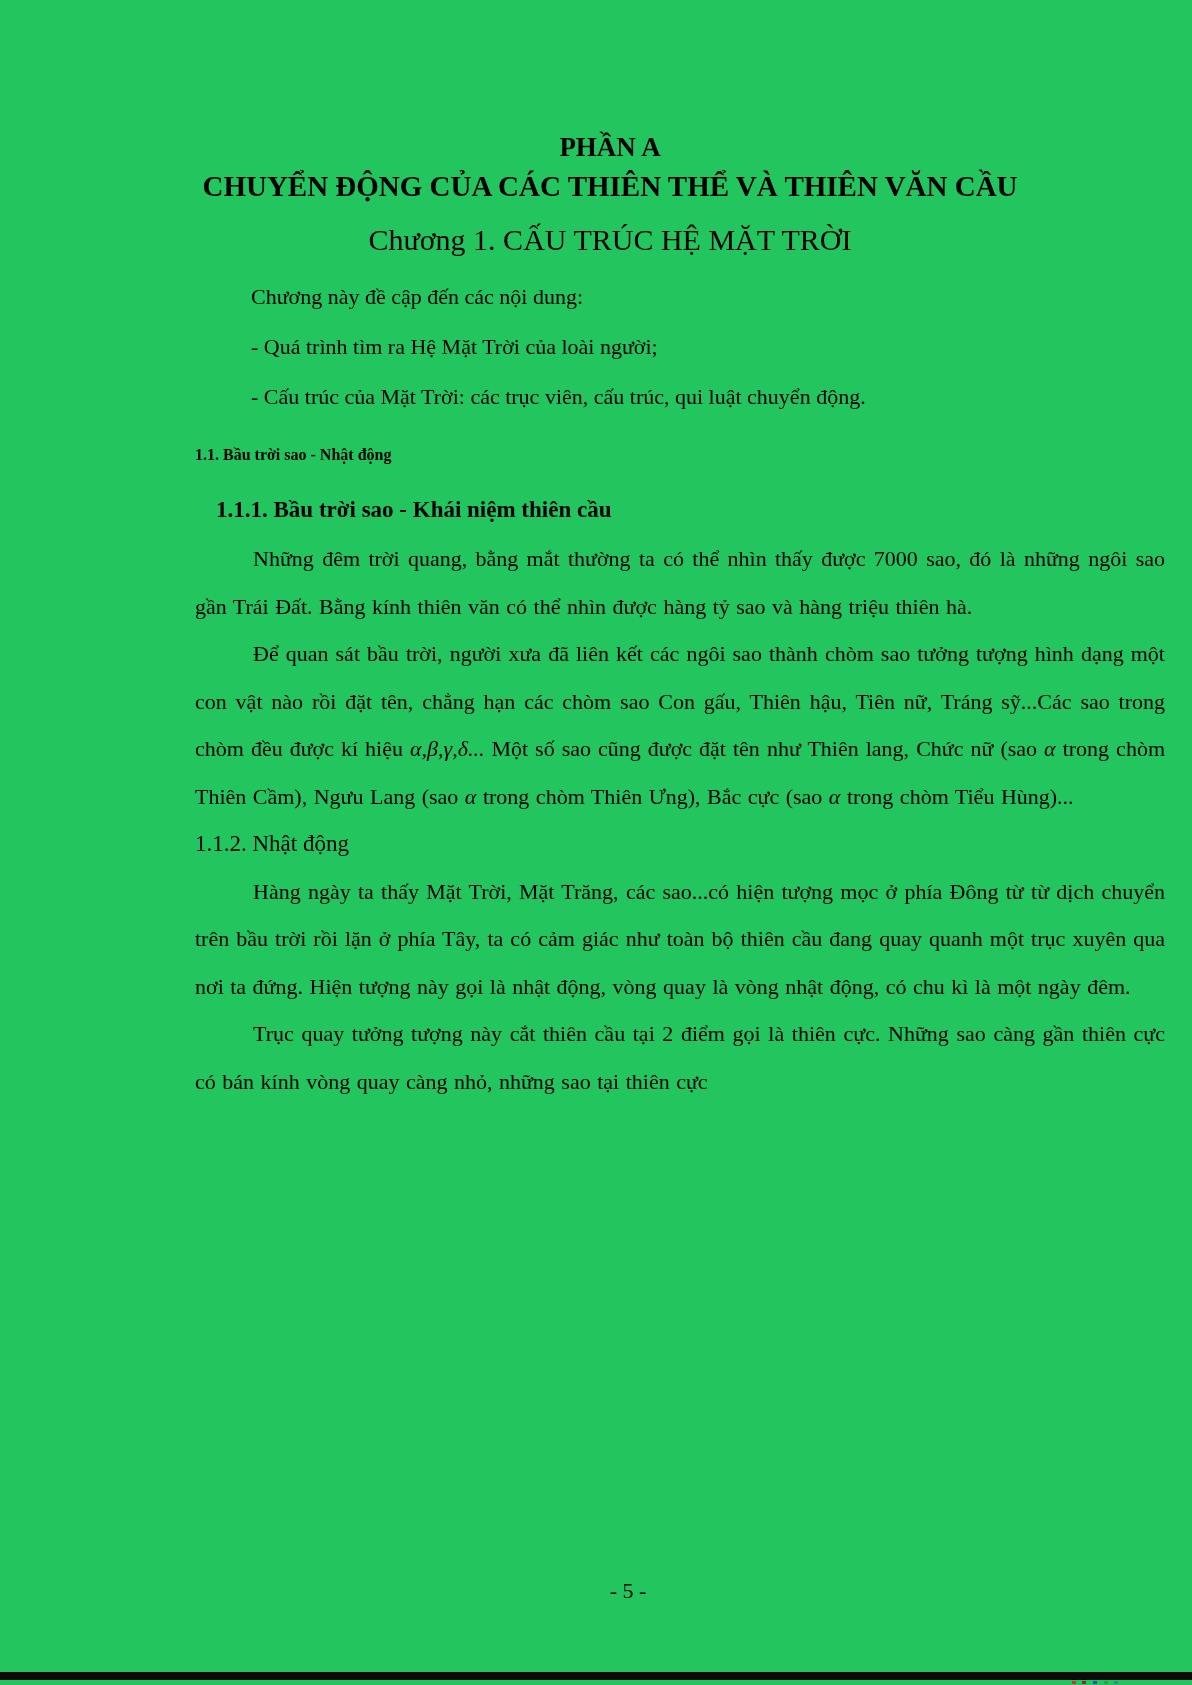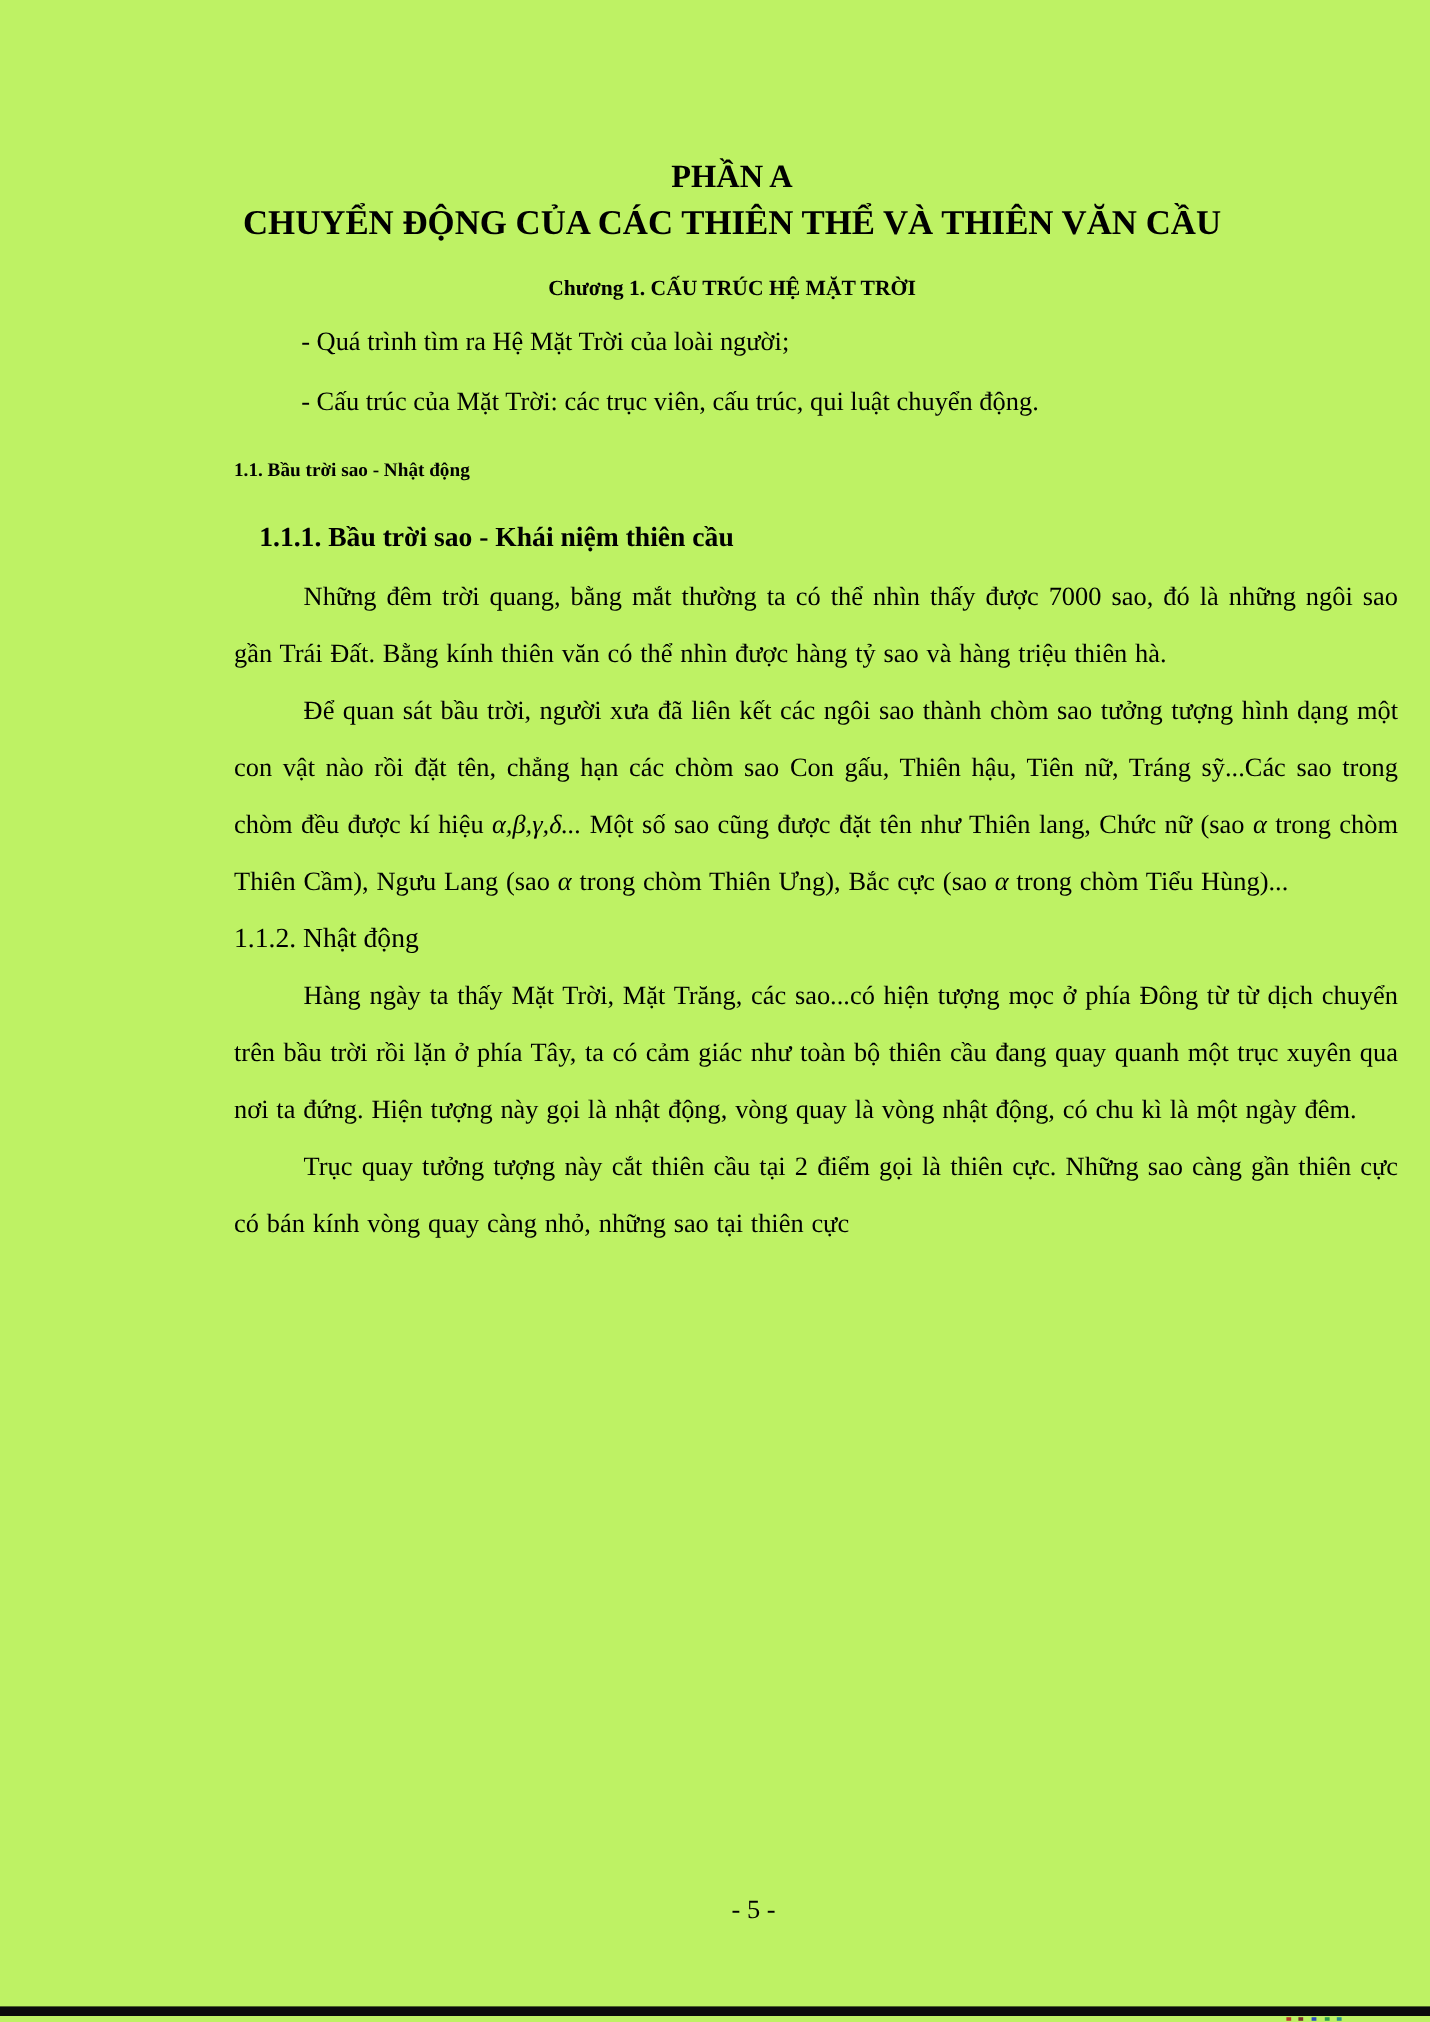--- a/index.html
+++ b/index.html
@@ -8,21 +8,21 @@
     height: 1685px;
     background: #ffffff;
     font-family: "Liberation Serif", serif;
     color: #000000;
     position: relative;
     overflow: hidden;
   }
   .page {
     position: absolute;
     inset: 0;
-    background: #bef264;
+    background: #22c55e;
   }
   .content {
     position: absolute;
     left: 195px;
     width: 970px;
     top: 0;
     padding-top: 128px;
   }
   .center-block {
     text-align: center;
@@ -32,22 +32,22 @@
     font-size: 27px;
     font-weight: bold;
     line-height: 38px;
   }
   .part-title {
     font-size: 29px;
     font-weight: bold;
     line-height: 40px;
   }
   .chapter-title {
-    font-size: 18px;
-    font-weight: bold;
+    font-size: 30px;
+    font-weight: normal;
     line-height: 40px;
     margin-top: 14px;
   }
   p { margin: 0; }
   .intro {
     font-size: 22px;
     line-height: 50px;
     text-indent: 56px;
     text-align: left;
   }
@@ -116,20 +116,21 @@
 
 <div class="page">
   <div class="content">
 
     <div class="part-label center-block">PHẦN A</div>
 
     <div class="part-title center-block">CHUYỂN ĐỘNG CỦA CÁC THIÊN THỂ VÀ THIÊN VĂN CẦU</div>
 
     <div class="chapter-title center-block">Chương 1. CẤU TRÚC HỆ MẶT TRỜI</div>
 
+    <p class="intro intro-first">Chương này đề cập đến các nội dung:</p>
 
     <p class="intro">- Quá trình tìm ra Hệ Mặt Trời của loài người;</p>
 
     <p class="intro">- Cấu trúc của Mặt Trời: các trục viên, cấu trúc, qui luật chuyển động.</p>
 
     <div class="h-sec">1.1. Bầu trời sao - Nhật động</div>
 
     <div class="h-sub">1.1.1. Bầu trời sao - Khái niệm thiên cầu</div>
 
 

